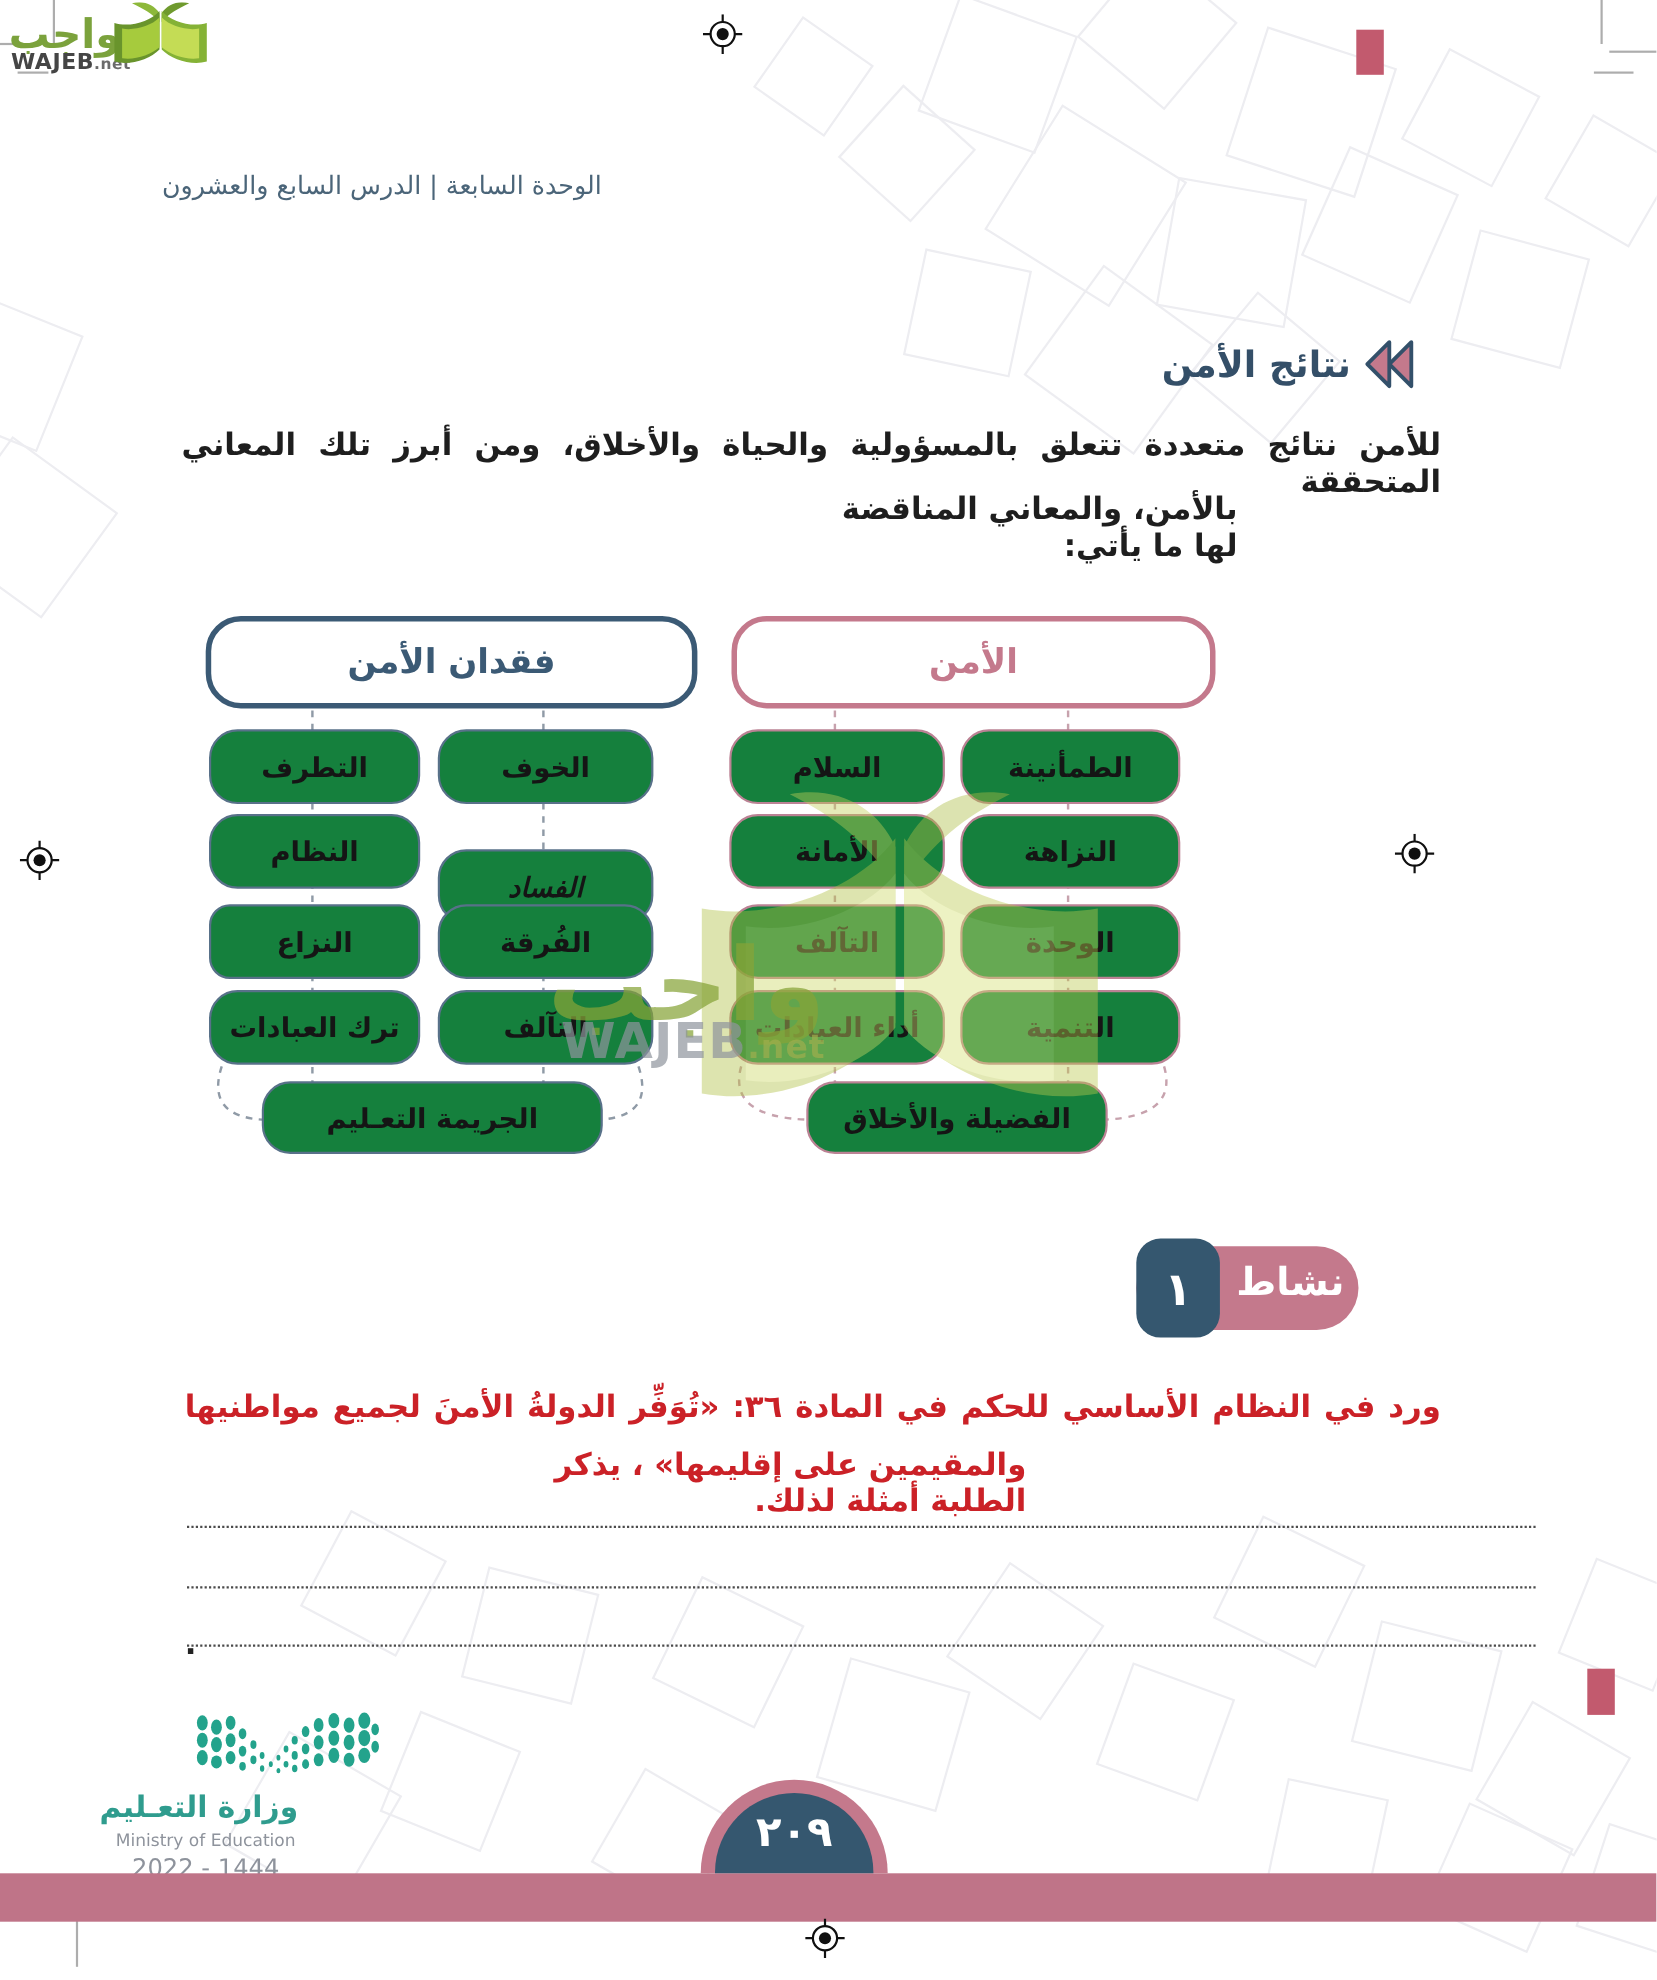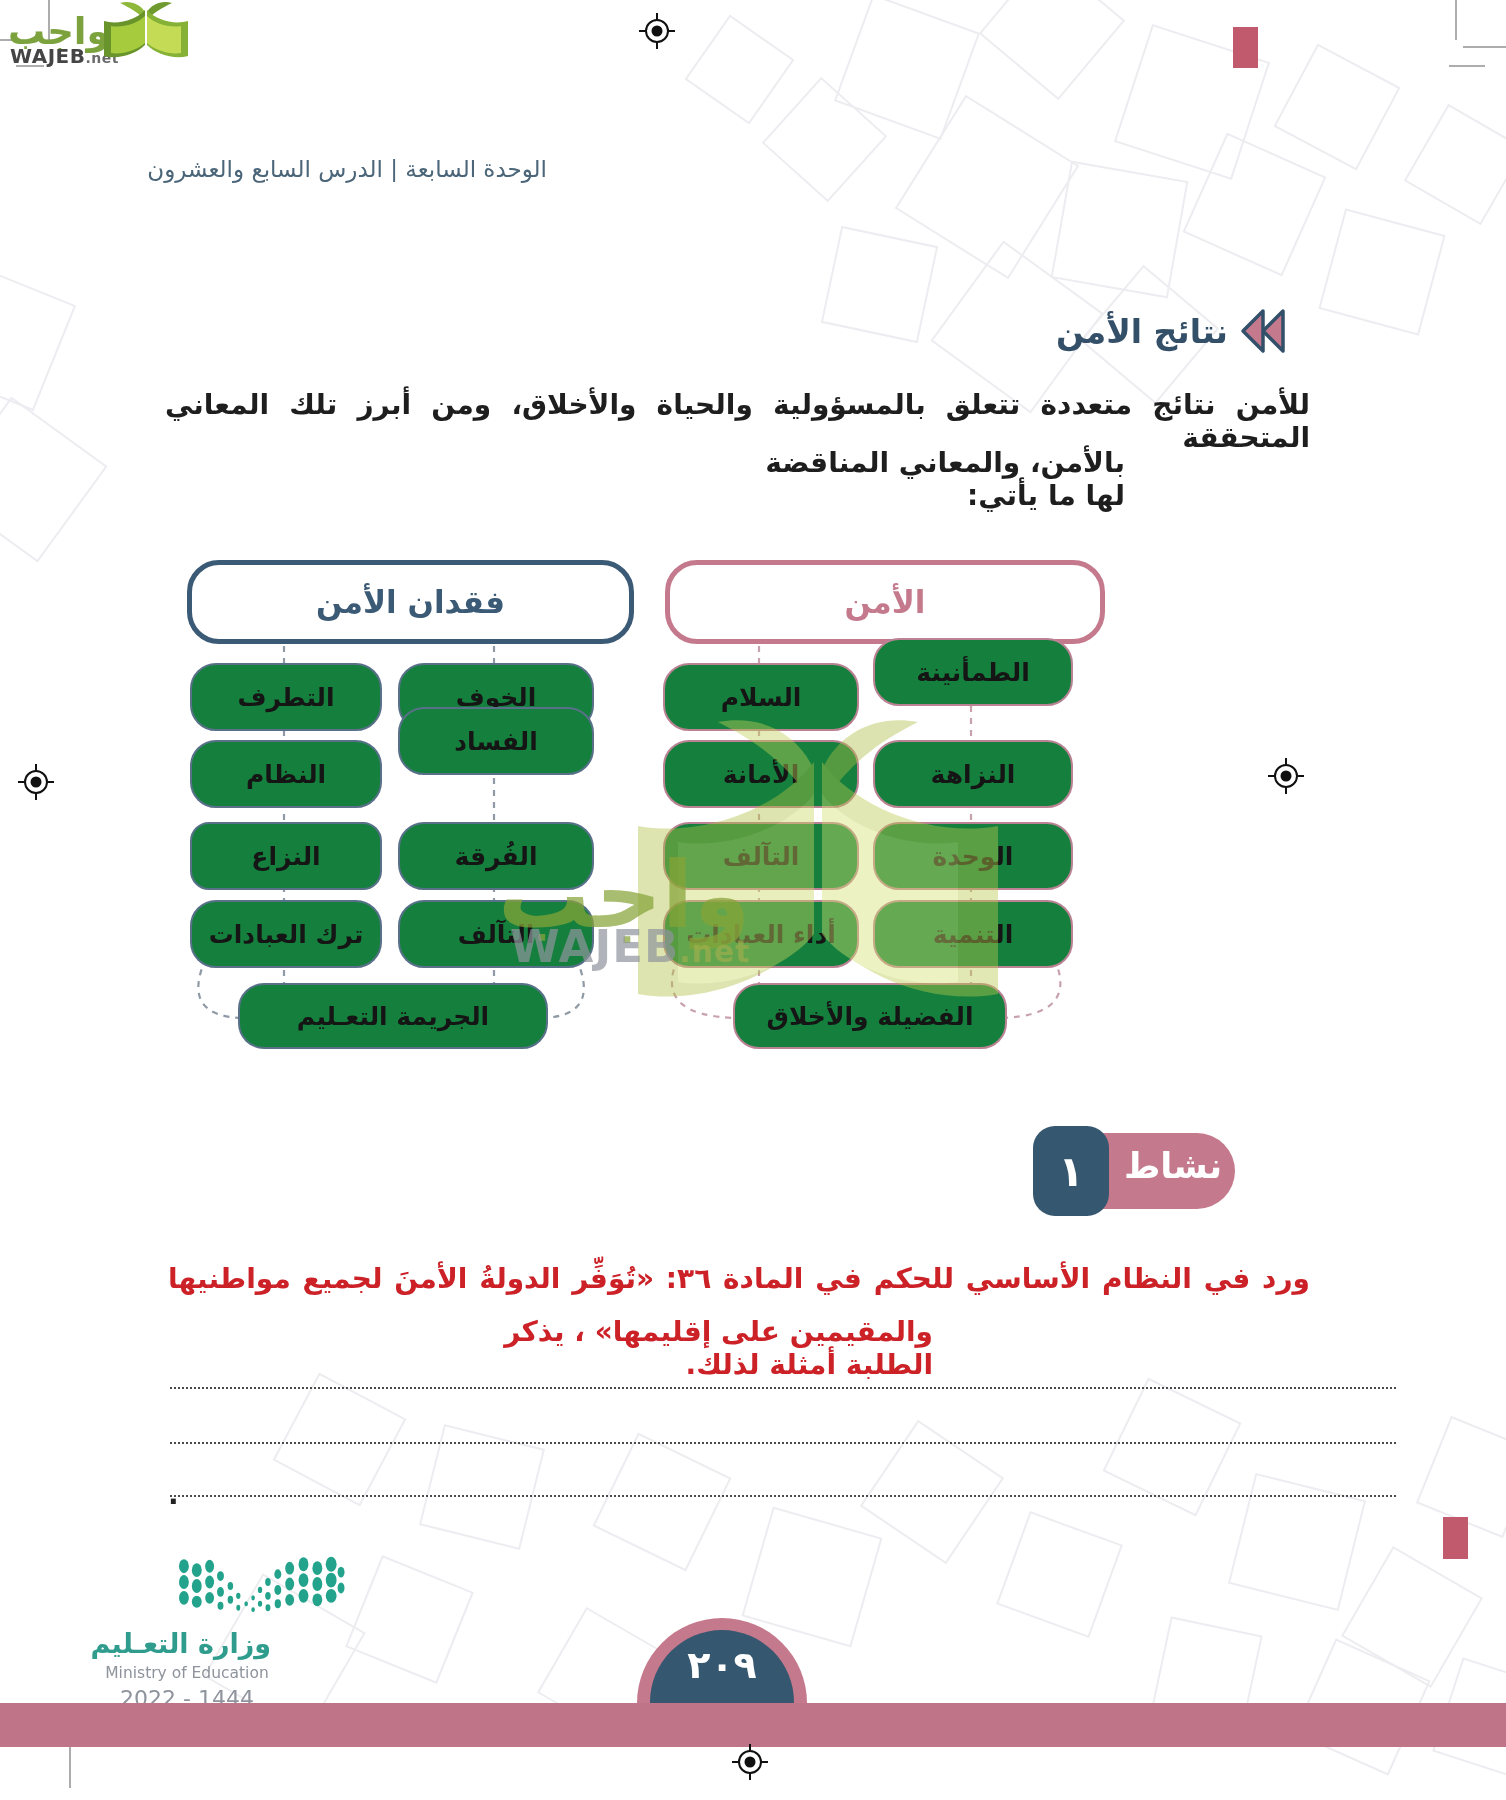--- a/index.html
+++ b/index.html
@@ -170,30 +170,30 @@
       <path d="M971 74 V430"></path>
     <path d="M678 398 Q652 456 737 458"></path>
       <path d="M1054 398 Q1080 456 1000 458"></path>
   </g>
 </svg>
 
 <div class="hbox blue" style="left:175px;top:560px;width:437px;height:74px;">فقدان الأمن</div>
 <div class="cbox blue" style="left:190px;top:663px;width:188px;height:64px;">التطرف</div>
 <div class="cbox blue" style="left:398px;top:663px;width:192px;height:64px;">الخوف</div>
 <div class="cbox blue" style="left:190px;top:740px;width:188px;height:64px;">النظام</div>
-<div class="cbox blue" style="left:398px;top:707px;width:192px;height:64px;">الفساد</div>
+<div class="cbox blue" style="left:398px;top:772px;width:192px;height:64px;font-style:italic;">الفساد</div>
 <div class="cbox blue" style="left:190px;top:822px;width:188px;height:64px;border-radius:19px;">النزاع</div>
 <div class="cbox blue" style="left:398px;top:822px;width:192px;height:64px;">الفُرقة</div>
 <div class="cbox blue" style="left:190px;top:900px;width:188px;height:64px;">ترك العبادات</div>
 <div class="cbox blue" style="left:398px;top:900px;width:192px;height:64px;">التآلف</div>
 <div class="wbox blue" style="left:238px;top:983px;width:306px;height:62px;">الجريمة التعـليم</div>
 
 <div class="hbox pink" style="left:653px;top:560px;width:430px;height:74px;">الأمن</div>
 <div class="cbox pink" style="left:663px;top:663px;width:192px;height:64px;">السلام</div>
-<div class="cbox pink" style="left:873px;top:638px;width:196px;height:64px;">الطمأنينة</div>
+<div class="cbox pink" style="left:873px;top:663px;width:196px;height:64px;">الطمأنينة</div>
 <div class="cbox pink" style="left:663px;top:740px;width:192px;height:64px;">الأمانة</div>
 <div class="cbox pink" style="left:873px;top:740px;width:196px;height:64px;">النزاهة</div>
 <div class="cbox pink" style="left:663px;top:822px;width:192px;height:64px;">التآلف</div>
 <div class="cbox pink" style="left:873px;top:822px;width:196px;height:64px;">الوحدة</div>
 <div class="cbox pink" style="left:663px;top:900px;width:192px;height:64px;">أداء العبادات</div>
 <div class="cbox pink" style="left:873px;top:900px;width:196px;height:64px;">التنمية</div>
 <div class="wbox pink" style="left:733px;top:983px;width:270px;height:62px;">الفضيلة والأخلاق</div>
 
 <svg class="abs wm" style="left:618px;top:690px;opacity:.42;" width="400" height="380" viewBox="0 0 200 190">
   <path d="M98 40 C90 22 72 12 50 16 C70 26 86 38 98 58 Z" fill="#c2d058"></path>

